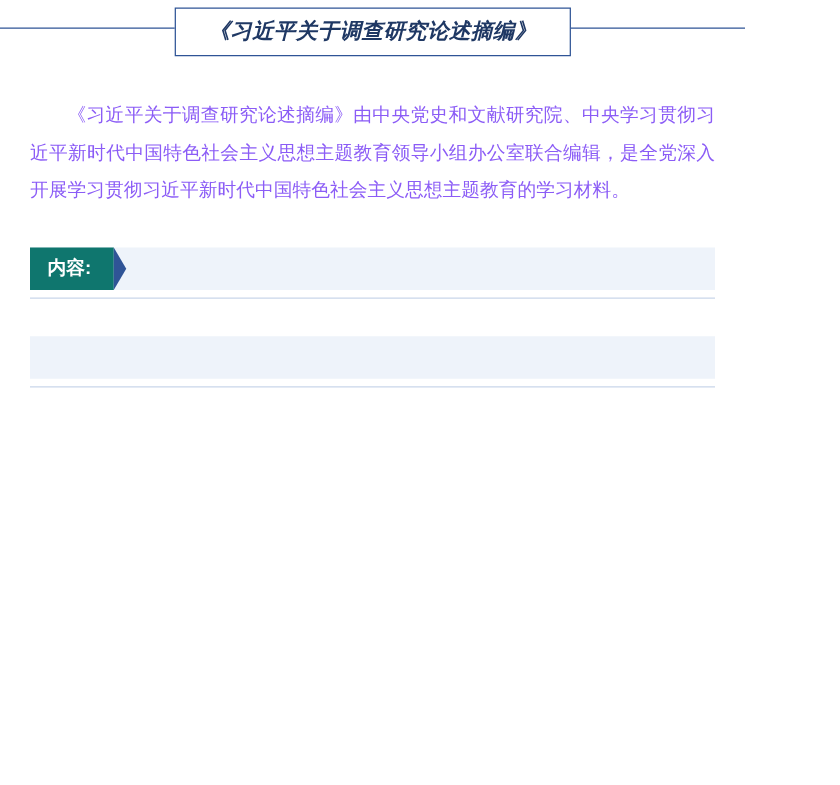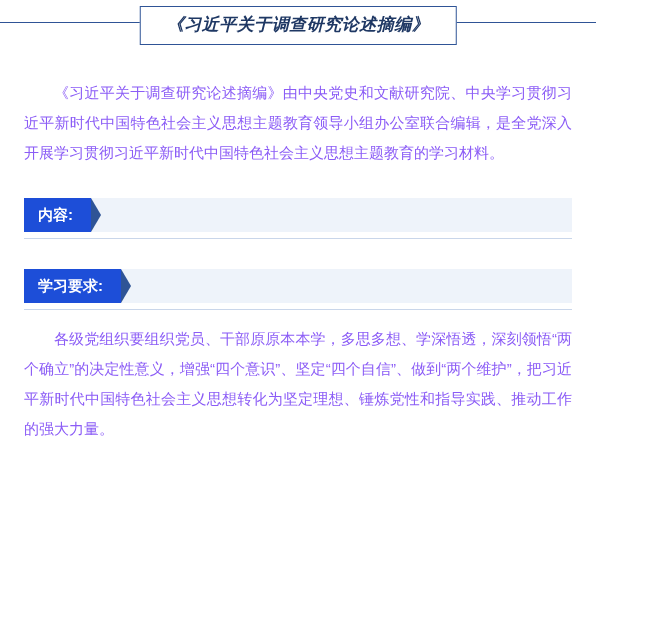--- a/index.html
+++ b/index.html
@@ -80,21 +80,21 @@
     top: 0;
     height: 34px;
     right: 0;
     background: #eef3fa;
   }
   .section-head .tab {
     position: absolute;
     left: 0;
     top: 0;
     height: 34px;
-    background: #1d4ed8;
+    background: #0f766e;
     color: #ffffff;
     font-size: 15px;
     font-weight: bold;
     line-height: 34px;
     padding: 0 18px 0 14px;
     box-sizing: border-box;
     white-space: nowrap;
   }
   .section-head .tab::after {
     content: "";
@@ -136,22 +136,18 @@
       <div class="section-head">
         <div class="band"></div>
         <div class="tab">内容:</div>
       </div>
       <div class="section-underline"></div>
     </div>
 
     <div class="section">
       <div class="section-head">
         <div class="band"></div>
-        <div class="tab">学习要求:</div>
       </div>
       <div class="section-underline"></div>
-      <div class="section-body">
-        <p class="para">各级党组织要组织党员、干部原原本本学，多思多想、学深悟透，深刻领悟“两个确立”的决定性意义，增强“四个意识”、坚定“四个自信”、做到“两个维护”，把习近平新时代中国特色社会主义思想转化为坚定理想、锤炼党性和指导实践、推动工作的强大力量。</p>
-      </div>
     </div>
 
   </div>
 </div>
 
 </body></html>

